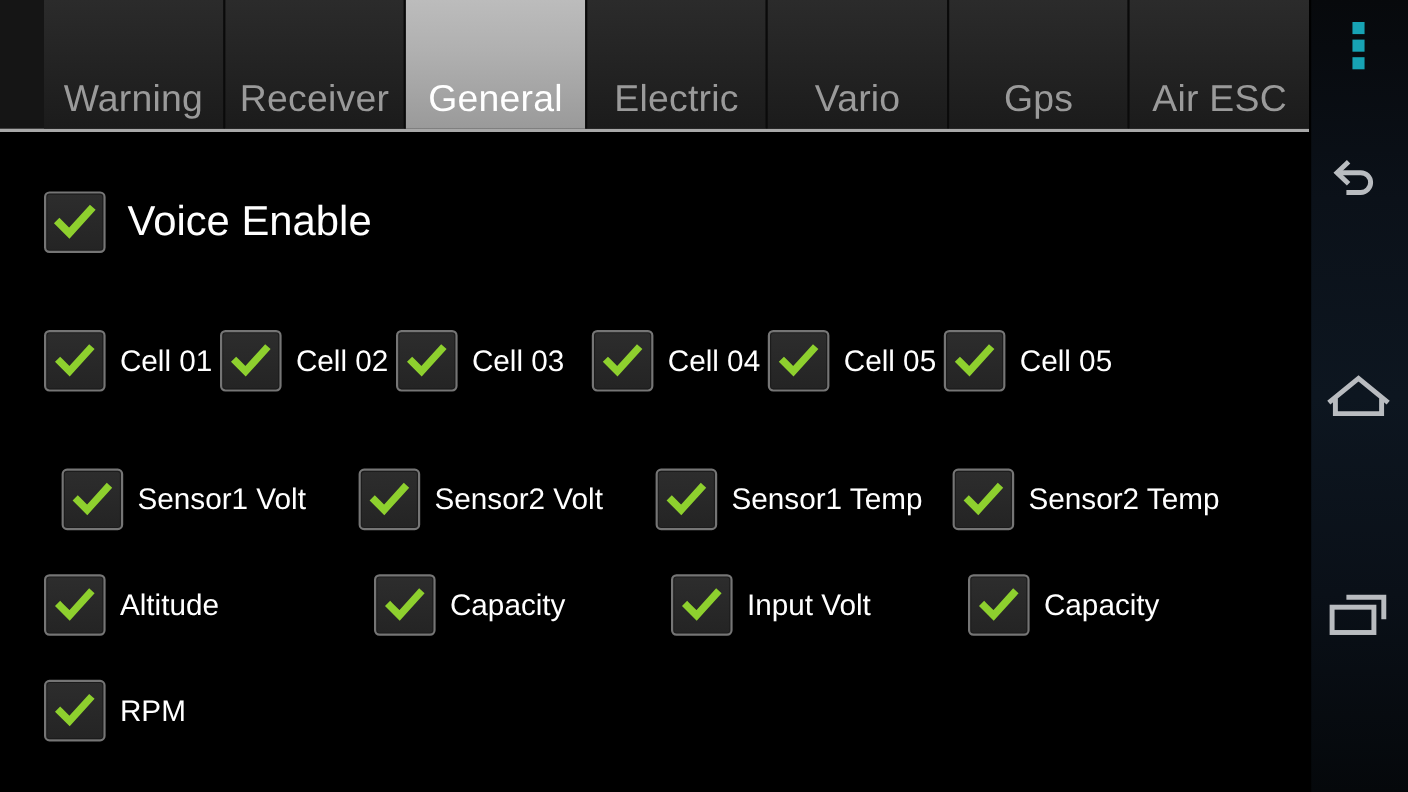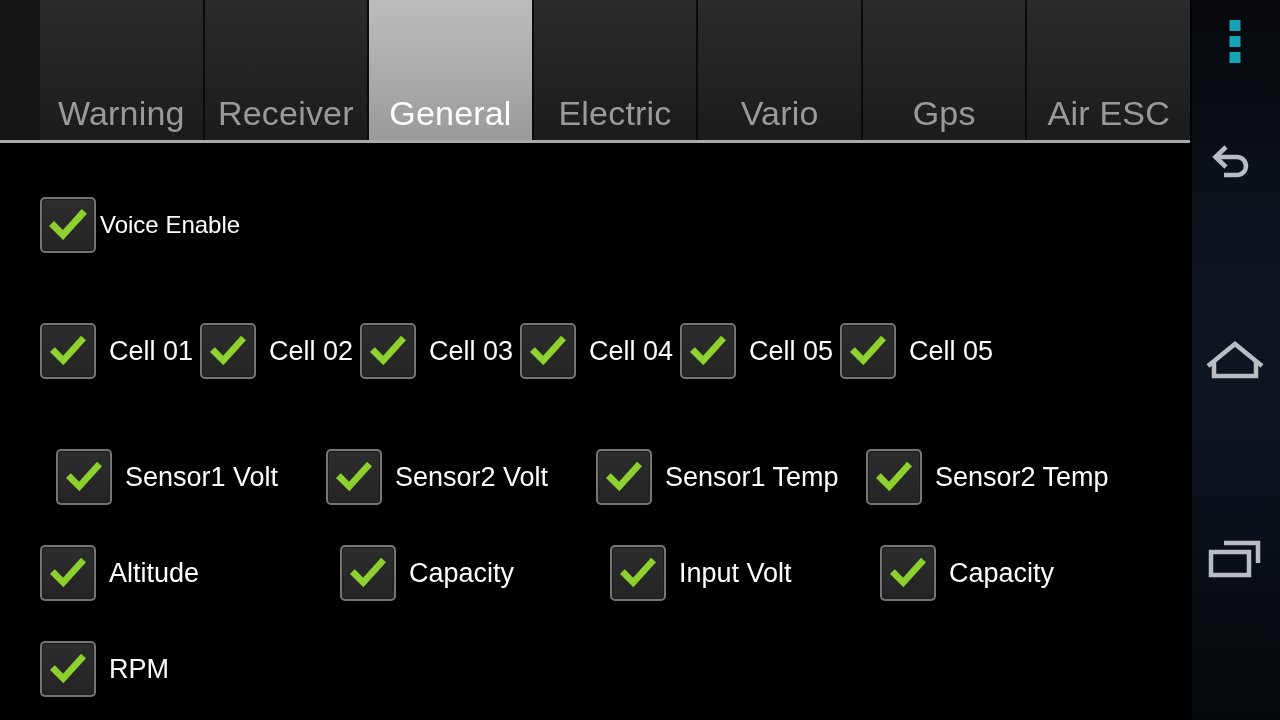--- a/index.html
+++ b/index.html
@@ -22,21 +22,21 @@
     width: 1190px;
     height: 720px;
     background: #000000;
     overflow: hidden;
   }
 
   
   .tabbar {
     display: flex;
     width: 100%;
-    height: 143px;
+    height: 120px;
     box-sizing: border-box;
     background: #151515;
     border-bottom: 3px solid #a8a8a8;
     padding-left: 40px;
   }
   .tab {
     flex: 1 1 0;
     position: relative;
     display: flex;
     align-items: flex-end;
@@ -99,21 +99,21 @@
     left: 50%;
     top: 50%;
     transform: translate(-50%, -50%);
   }
   .cb-label {
     color: #ffffff;
     white-space: nowrap;
   }
 
   
-  .lbl-big { font-size: 24px; margin-left: 4px; }
+  .lbl-big { font-size: 38px; margin-left: 20px; }
   .lbl-std { font-size: 27px; margin-left: 13px; }
 
   
   #navbar {
     position: absolute;
     right: 0;
     top: 0;
     width: 90px;
     height: 720px;
     background: linear-gradient(to bottom, #07090c 0%, #0b1119 25%, #0d1620 50%, #0a1018 75%, #05080b 100%);
@@ -208,21 +208,21 @@
         <span class="cb-label lbl-std">Cell 01</span>
       </div>
       <div class="cb-item" style="width:160px;">
         <span class="checkbox">
           <svg width="38" height="38" viewBox="0 0 40 40">
               <path d="M6 21 L15 30 L34 9" fill="none" stroke="#8ed02e" stroke-width="7" stroke-linecap="square"></path>
             </svg>
         </span>
         <span class="cb-label lbl-std">Cell 02</span>
       </div>
-      <div class="cb-item" style="width:160px;">
+      <div class="cb-item" style="width:178px;">
         <span class="checkbox">
           <svg width="38" height="38" viewBox="0 0 40 40">
               <path d="M6 21 L15 30 L34 9" fill="none" stroke="#8ed02e" stroke-width="7" stroke-linecap="square"></path>
             </svg>
         </span>
         <span class="cb-label lbl-std">Cell 03</span>
       </div>
       <div class="cb-item" style="width:160px;">
         <span class="checkbox">
           <svg width="38" height="38" viewBox="0 0 40 40">

